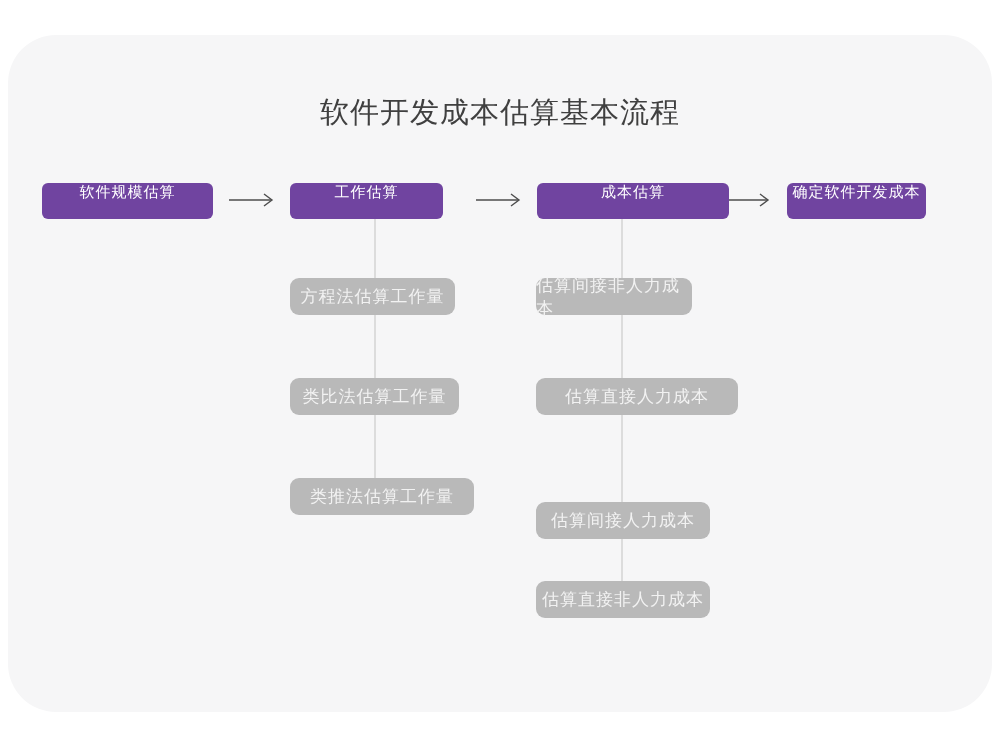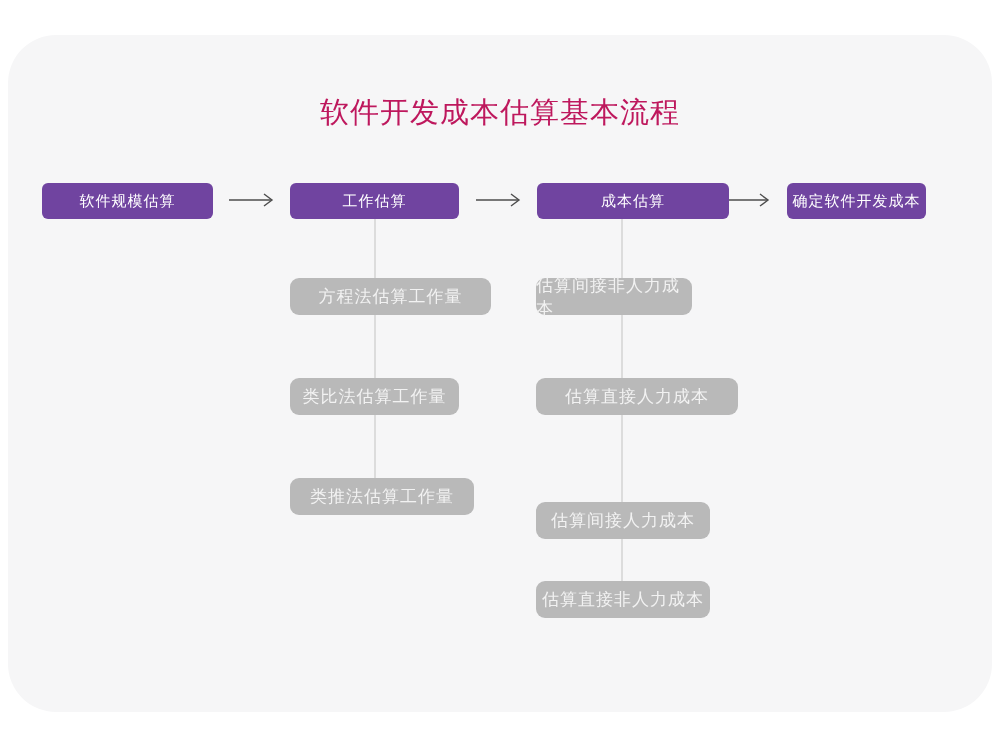--- a/index.html
+++ b/index.html
@@ -8,27 +8,27 @@
     width: 1000px; height: 750px; position: relative; overflow: hidden;
     font-family: "Liberation Sans", "DejaVu Sans", sans-serif;
   }
   .stage-canvas {
     position: absolute; left: 8px; top: 35px; width: 984px; height: 677px;
     background: var(--card-bg, #f6f6f7); border-radius: 48px;
   }
   .diagram-title {
     position: absolute; left: 0; top: 93px; width: 1000px;
     text-align: center; font-size: 29px; letter-spacing: 1px;
-    color: #be185d; font-weight: 400;
+    color: #404040; font-weight: 400;
   }
   .stage-box {
     position: absolute; height: 36px; border-radius: 6px;
     background: var(--accent, #7044a0);
     color: #ffffff; font-size: 15px; letter-spacing: 1px;
-    display: flex; align-items: center; justify-content: center;
+    display: flex; justify-content: center;
     z-index: 3;
   }
   .sub-box {
     position: absolute; height: 37px; border-radius: 9px;
     background: var(--gray-box, #b9b9b9);
     color: #f2f2f2; font-size: 17px; letter-spacing: 1px;
     display: flex; align-items: center; justify-content: center;
     z-index: 3;
   }
   .v-line {
@@ -36,31 +36,31 @@
     background: var(--line, #dcdcdc);
     z-index: 1;
   }
   .arrow {
     position: absolute; width: 46px; height: 16px; top: 192px; z-index: 2;
   }
   .arrow svg { display: block; width: 46px; height: 16px; }
 
   
   #stage-0 { left: 42px;  top: 183px; width: 171px; }
-  #stage-1 { left: 290px; top: 183px; width: 169px; }
+  #stage-1 { left: 290px; top: 183px; width: 153px; }
   #stage-2 { left: 537px; top: 183px; width: 192px; }
   #stage-3 { left: 787px; top: 183px; width: 139px; }
 
   #arrow-0 { left: 228px; }
   #arrow-1 { left: 475px; }
   #arrow-2 { left: 724px; }
 
   
   #line-col-1 { left: 373.5px; top: 219px; height: 261px; }
-  #sub-1-0 { left: 290px; top: 278px; width: 201px; }
+  #sub-1-0 { left: 290px; top: 278px; width: 165px; }
   #sub-1-1 { left: 290px; top: 378px; width: 169px; }
   #sub-1-2 { left: 290px; top: 478px; width: 184px; }
 
   
   #line-col-2 { left: 621px; top: 219px; height: 364px; }
   #sub-2-0 { left: 536px; top: 278px; width: 156px; }
   #sub-2-1 { left: 536px; top: 378px; width: 202px; }
   #sub-2-2 { left: 536px; top: 478px; width: 174px; margin-top: 24px; }
   #sub-2-3 { left: 536px; top: 581px; width: 174px; text-align: right; }
 </style>

